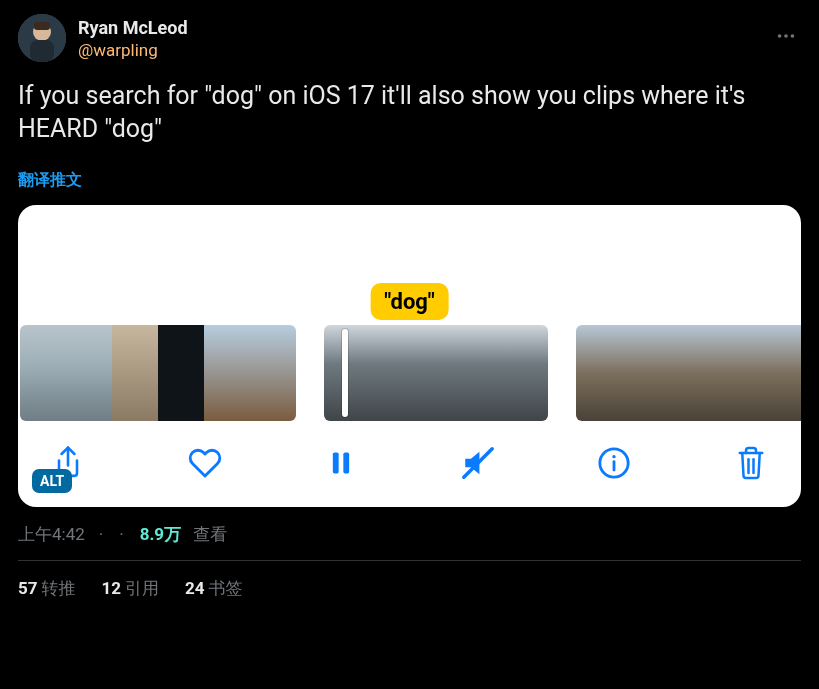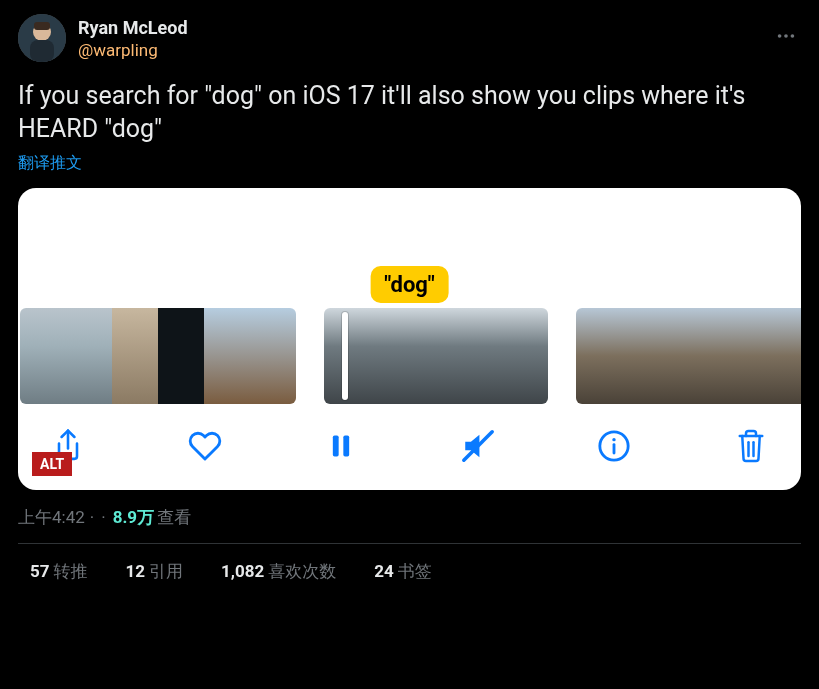--- a/index.html
+++ b/index.html
@@ -37,24 +37,25 @@
     cursor: pointer;
   }
   .text {
     margin-top: 18px;
     font-size: 25px;
     line-height: 1.3;
     color: #e7e9ea;
     word-wrap: break-word;
   }
   .translate {
-    margin-top: 8px;
+    margin-top: 25px;
     color: #1d9bf0;
     font-size: 16px;
     cursor: pointer;
+    font-weight: bold;
   }
   .media-card {
     margin-top: 14px;
     background: #fff;
     border-radius: 18px;
     overflow: hidden;
     position: relative;
   }
   .media-inner {
     padding-top: 10px;
@@ -135,54 +136,54 @@
     justify-content: center;
     color: #0a7aff;
     cursor: pointer;
   }
   .tool svg { display:block; }
 
   .alt-badge {
     position: absolute;
     left: 14px;
     bottom: 14px;
-    background: #b91c1c;
+    background: #0369a1;
     color: #fff;
     font-weight: 700;
     font-size: 14px;
     padding: 4px 8px;
-    border-radius: 0;
+    border-radius: 7px;
     cursor: pointer;
   }
 
   .meta {
     margin-top: 16px;
     color: #71767b;
     font-size: 17px;
     display: flex;
     align-items: baseline;
-    gap: 3px;
+    gap: 12px;
   }
   .meta .dot { margin: 0 2px; }
   .meta .views-num { color: #5eead4; font-weight: 700; margin-left: 2px; }
 
   .divider {
     height: 1px;
     background: #2f3336;
     margin-top: 14px;
   }
 
   .stats {
     display: flex;
     gap: 26px;
     padding: 16px 0 0 0;
     font-size: 17px;
     color: #71767b;
   }
-  .stats .num { color: #e7e9ea; font-weight: 700; margin-right: 4px; margin-left: 12px; }
+  .stats .num { color: #e7e9ea; font-weight: 700; margin-right: 4px; }
   .stats > div { cursor: pointer; }
 </style>
 </head>
 <body>
 
 <div class="tweet">
 
   <div class="header">
     <div class="avatar">
       <svg width="48" height="48" viewBox="0 0 48 48">
@@ -301,20 +302,17 @@
   <div class="divider"></div>
 
   <div class="stats">
     <div>
       <span class="num">57</span><span>转推</span>
     </div>
     <div>
       <span class="num">12</span><span>引用</span>
     </div>
     <div>
-      <span class="num">1,082</span><span>喜欢次数</span>
-    </div>
-    <div>
       <span class="num">24</span><span>书签</span>
     </div>
   </div>
 
 </div>
 
 </body></html>

